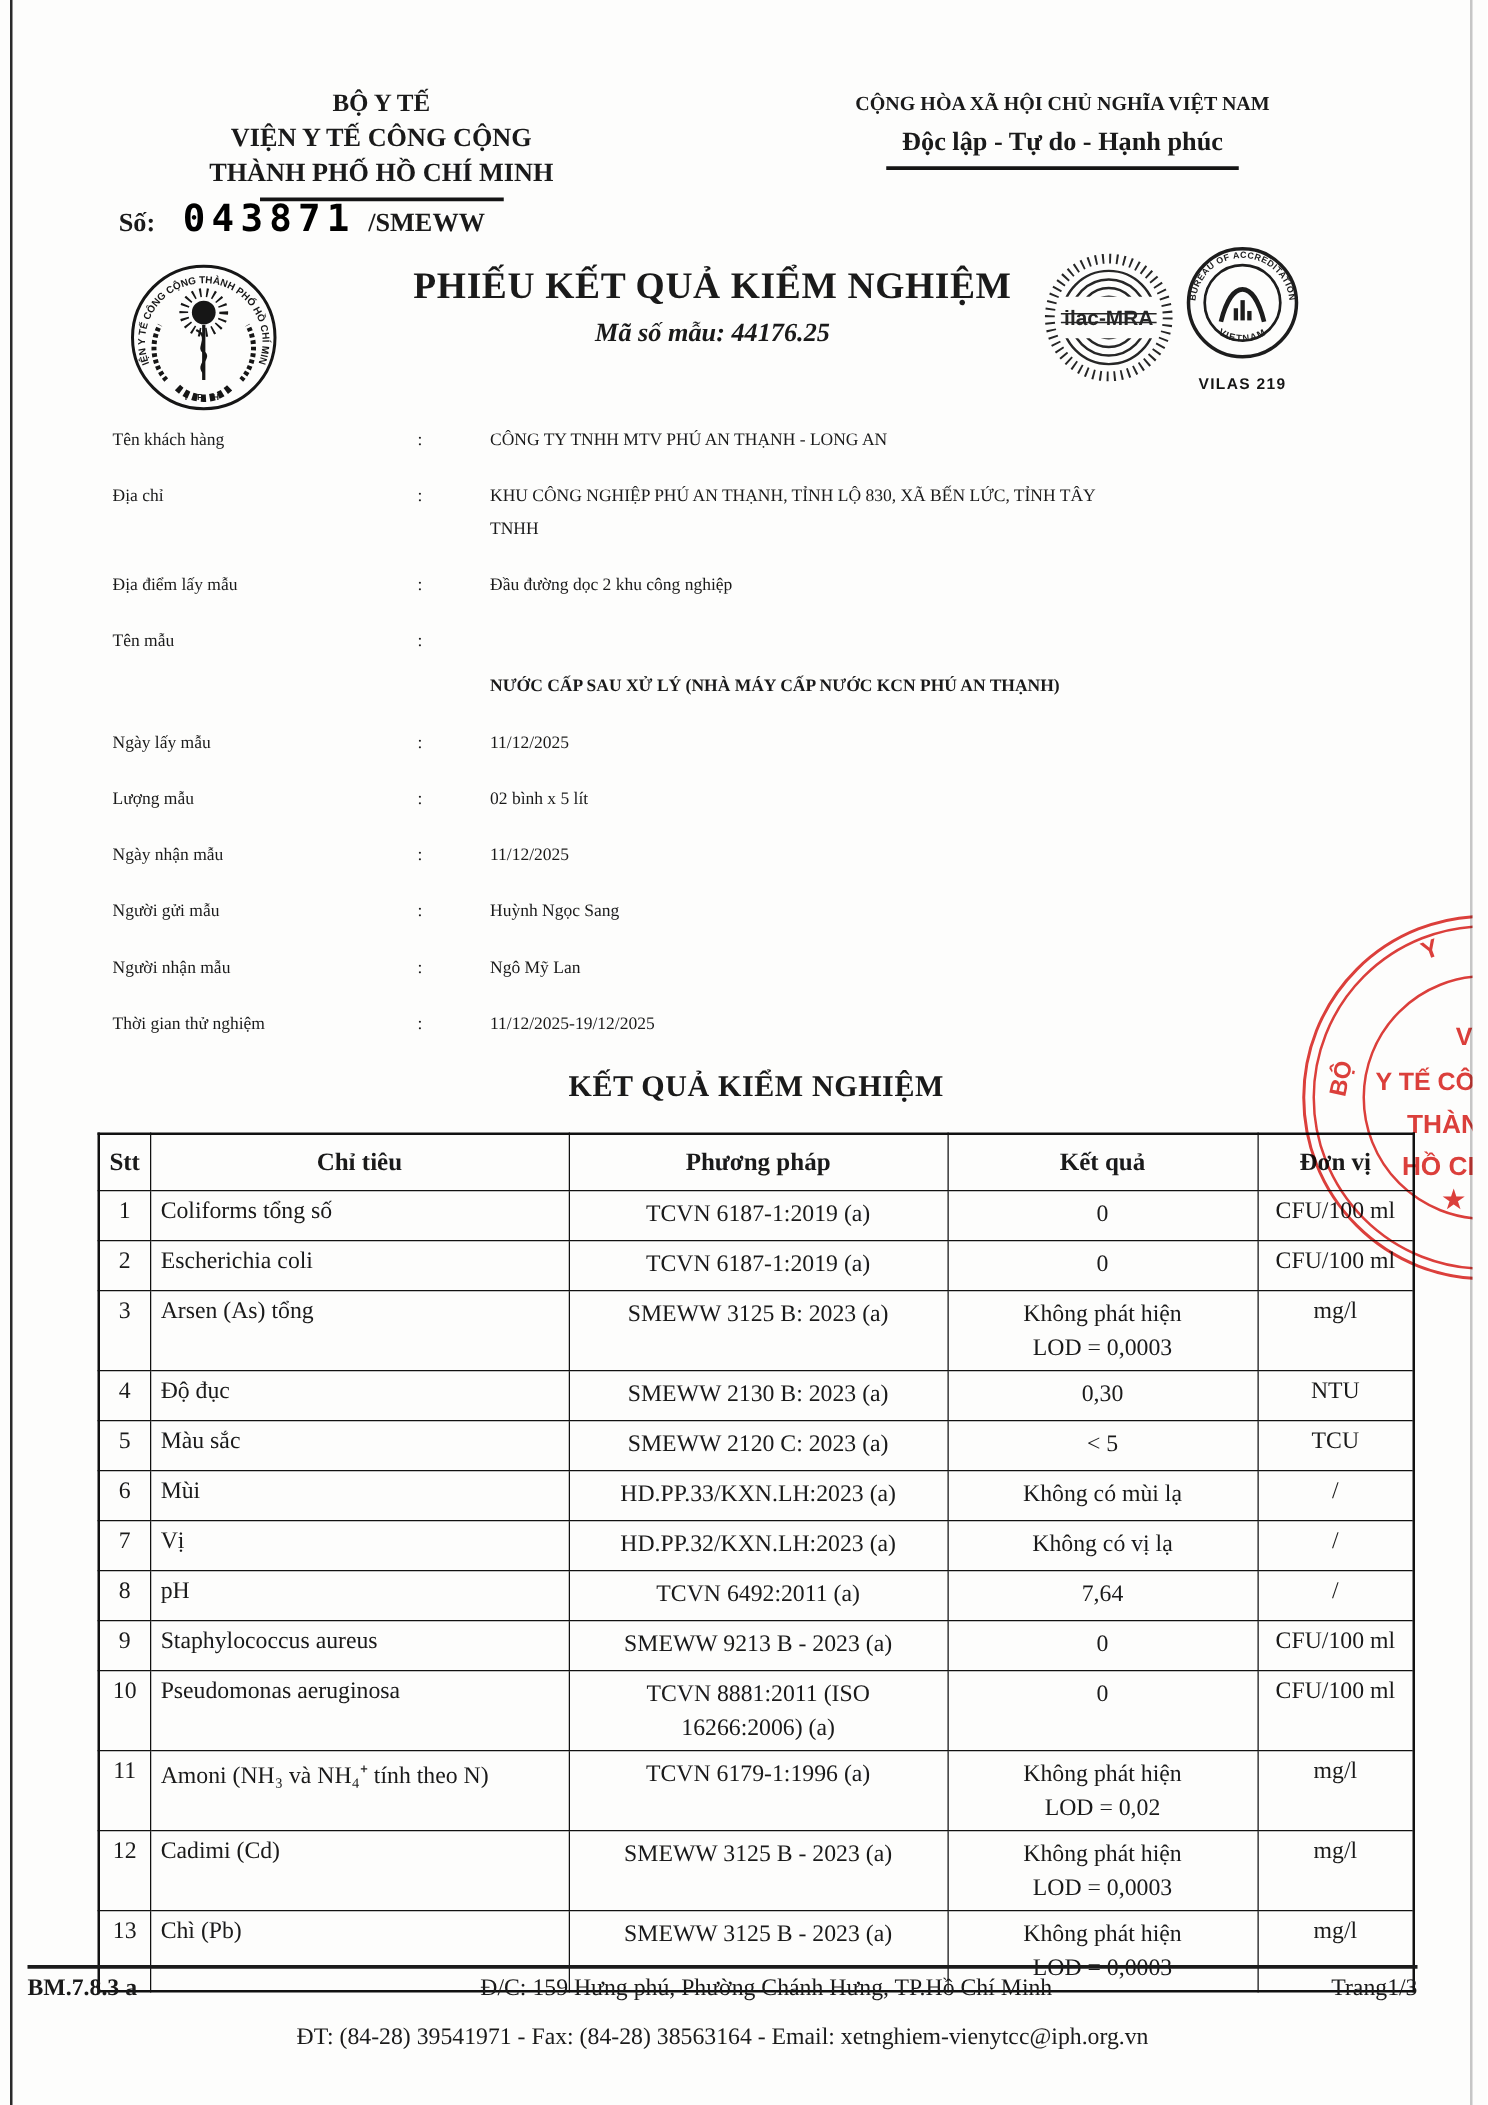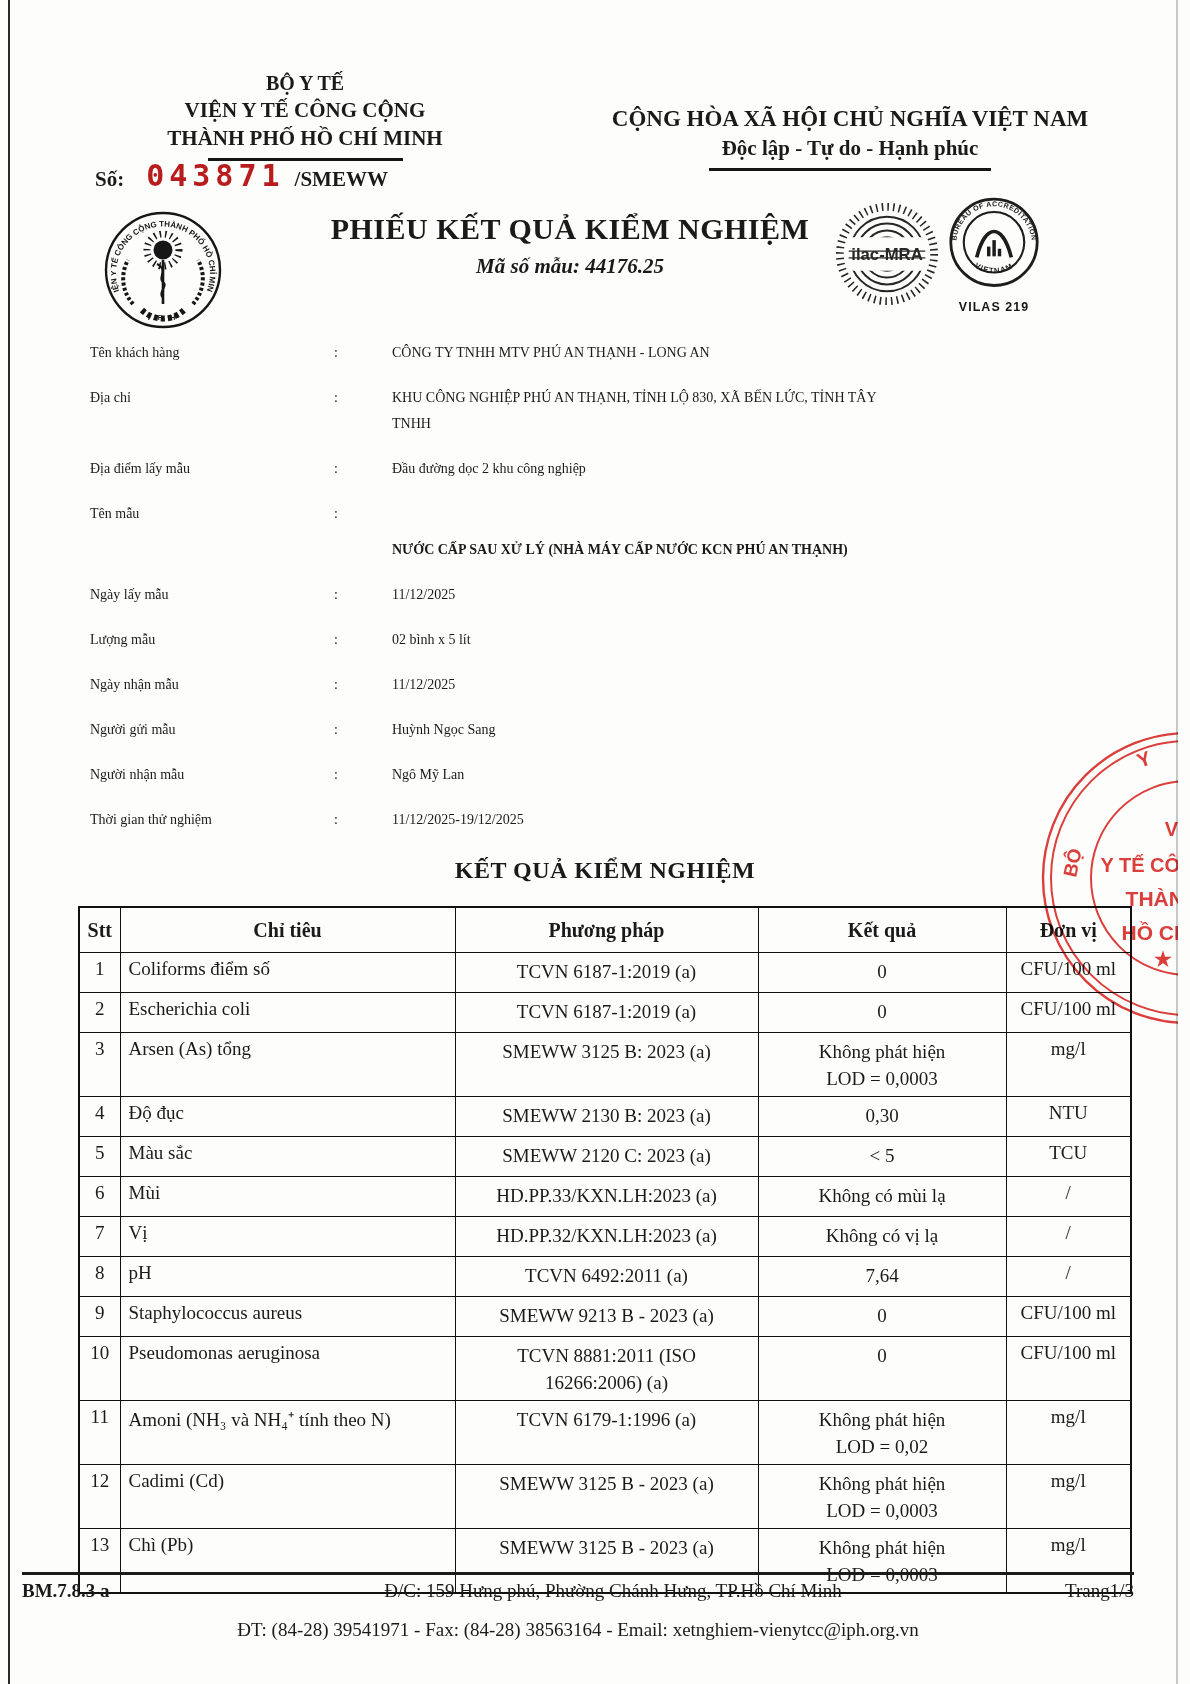--- a/index.html
+++ b/index.html
@@ -9,27 +9,27 @@
   }
   .scan-line-left{position:absolute;left:8px;top:0;width:2px;height:1684px;background:#2a2a2a;}
   .scan-line-right{position:absolute;left:1176px;top:0;width:2px;height:1684px;background:#c6c6c6;}
 
   
   .hdr-left{position:absolute;left:140px;top:70px;width:330px;text-align:center;font-weight:bold;}
   .hdr-left .l1{font-size:20px;line-height:26px;}
   .hdr-left .l2,.hdr-left .l3{font-size:21px;line-height:28px;}
   .hdr-left .rule{width:195px;height:3px;background:#151515;margin:6px auto 0;}
   .hdr-right{position:absolute;left:610px;top:70px;width:480px;text-align:center;font-weight:bold;}
-  .hdr-right .l1{font-size:23px;line-height:28px;margin-top:35px;}
+  .hdr-right .l1{font-size:16px;line-height:28px;}
   .hdr-right .l2{font-size:21px;line-height:30px;}
   .hdr-right .rule{width:282px;height:2.5px;background:#151515;margin:5px auto 0;}
 
   .so-line{position:absolute;left:95px;top:158px;display:flex;align-items:baseline;}
   .so-label{font-size:21px;font-weight:bold;}
-  .so-number{font-family:"DejaVu Sans Mono",monospace;font-weight:bold;font-size:30px;letter-spacing:5px;margin-left:22px;color:#b91c1c;}
+  .so-number{font-family:"DejaVu Sans Mono",monospace;font-weight:bold;font-size:30px;letter-spacing:5px;margin-left:22px;color:#000000;}
   .so-suffix{font-size:21px;font-weight:bold;margin-left:10px;}
 
   .doc-title{position:absolute;left:245px;top:212px;width:650px;text-align:center;}
   .doc-title .main{font-size:30px;font-weight:bold;letter-spacing:0.5px;}
   .doc-title .sub{font-size:21px;font-weight:bold;font-style:italic;margin-top:8px;}
 
   .iph-seal{position:absolute;left:103px;top:210px;width:120px;height:120px;}
   .ilac-logo{position:absolute;left:833px;top:200px;width:108px;height:108px;}
   .boa-logo{position:absolute;left:940px;top:186px;width:108px;height:132px;}
 
@@ -241,21 +241,21 @@
           <th>Stt</th>
           <th>Chỉ tiêu</th>
           <th>Phương pháp</th>
           <th>Kết quả</th>
           <th>Đơn vị</th>
         </tr>
       </thead>
       <tbody>
           <tr>
     <td class="c-stt">1</td>
-    <td class="c-chi">Coliforms điểm số</td>
+    <td class="c-chi">Coliforms tổng số</td>
     <td class="c-pp two-line">
       <div>TCVN 6187-1:2019 (a)</div>
 
     </td>
     <td class="c-kq two-line">
       <div>0</div>
 
     </td>
     <td class="c-dv">CFU/100 ml</td>
   </tr>

